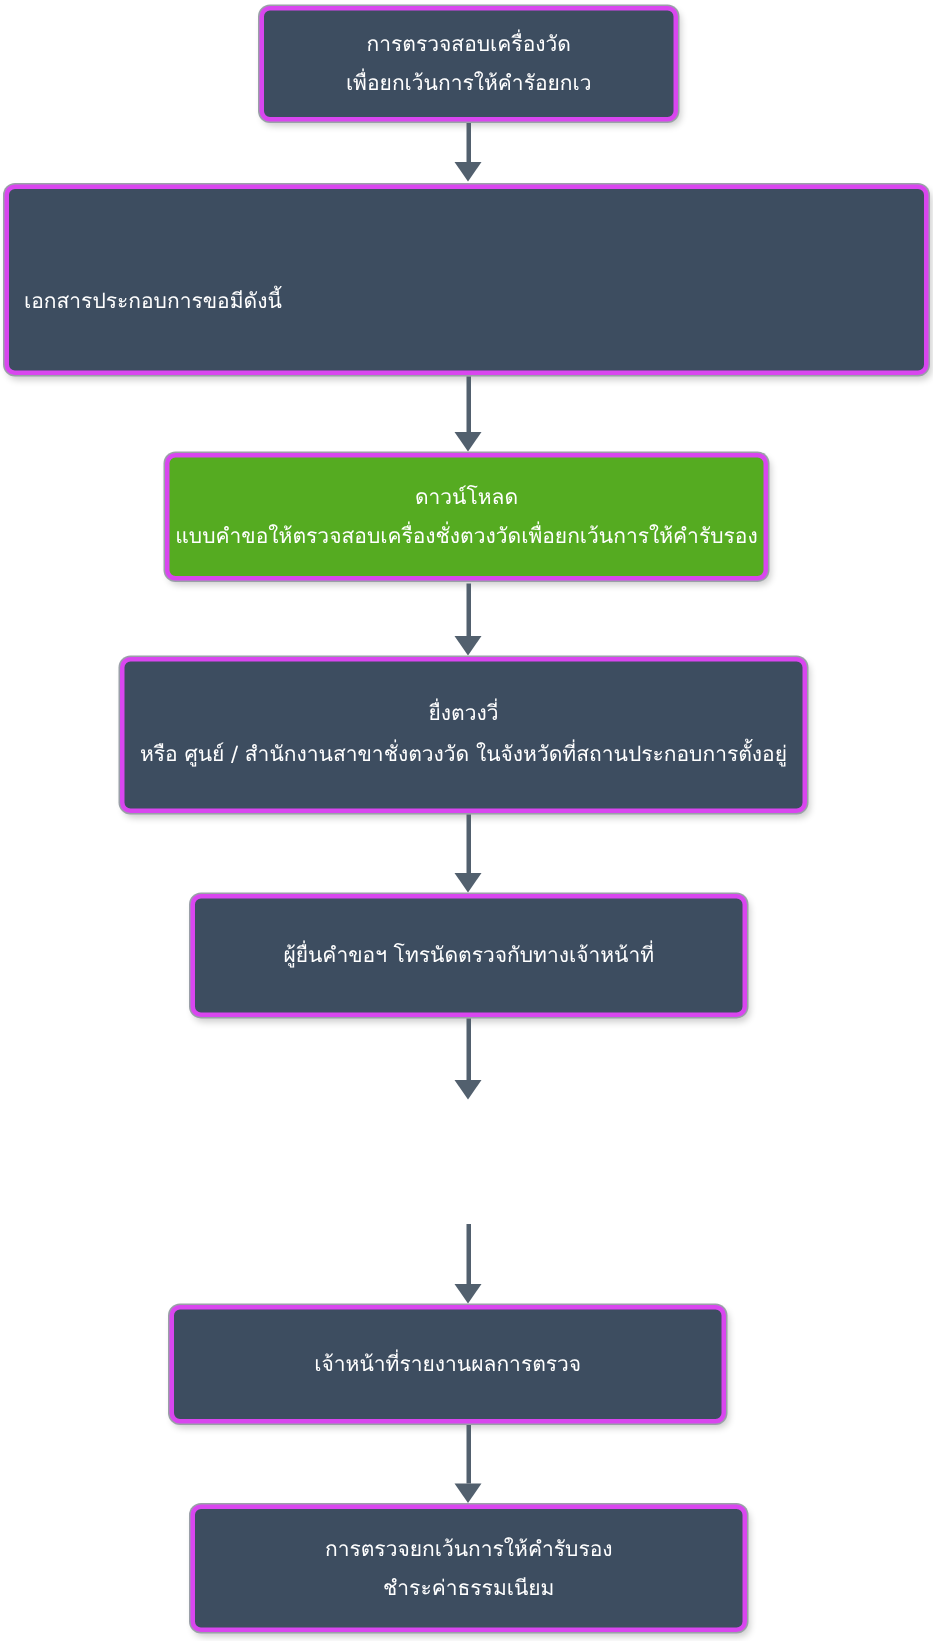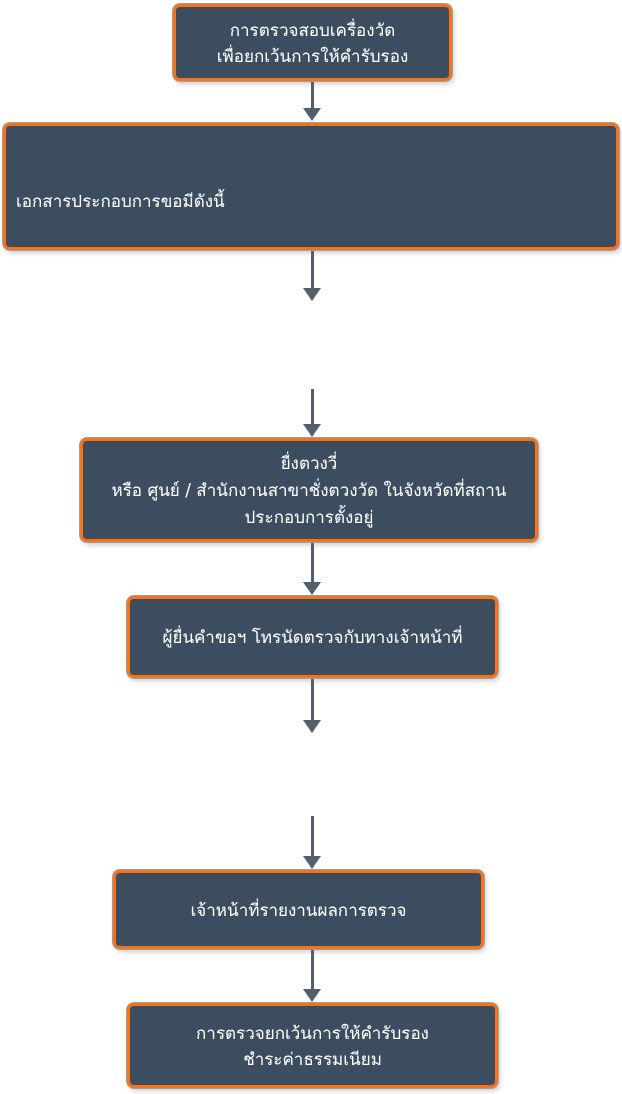--- a/index.html
+++ b/index.html
@@ -5,27 +5,27 @@
   * { margin:0; padding:0; box-sizing:border-box; }
   html, body { background:#ffffff; }
   .canvas {
     position:relative; width:622px; height:1094px; background:#ffffff; overflow:hidden;
     font-family:"DejaVu Sans","Liberation Sans",sans-serif;
     color:#ffffff;
   }
   .node {
     position:absolute;
     background:#3D4D60;
-    border:3px solid #f97316;
+    border:3px solid #d946ef;
     border-radius:7px;
     box-shadow:0 0 0 1px #9aa0a8, 2px 3px 5px rgba(0,0,0,0.20);
     color:#ffffff;
     display:flex; flex-direction:column; justify-content:center; align-items:center;
     text-align:center;
-    font-size:17px; line-height:26px;
+    font-size:14px; line-height:26px;
     white-space:pre-wrap;
   }
   .node.green { background:#55AB21; }
   .node.doc {
     display:block; text-align:left; padding:10px 10px 0 10px;
   }
   .doc-heading { text-align:left; line-height:26px; margin-bottom:18px; }
   .doc-item { line-height:27px; padding-left:2px; }
   .doc-item-cont { line-height:27px; padding-left:17px; }
   .arrow {
@@ -40,39 +40,43 @@
     border-top:13px solid #52606E;
   }
 </style>
 </head>
 <body>
 
 <div class="canvas">
 
   <div class="node" style="left:173px; top:4px; width:279px; height:77px;">
     <div>การตรวจสอบเครื่องวัด</div>
-    <div>เพื่อยกเว้นการให้คำรับรอง</div>
+    <div>เพื่อยกเว้นการให้คำรัอยกเว</div>
   </div>
 
   <div class="arrow" style="left:303px; top:82px; height:39px;">
     <div class="arrow-line"></div>
     <div class="arrow-head"></div>
   </div>
 
   <div class="node doc" style="left:3px; top:123px; width:616px; height:127px;">
     <div class="doc-heading">เอกสารประกอบการขอมีดังนี้</div>
     <div class="doc-item">๑. หนังสือมอบอำนาจพร้อมสำเนาบัตรประจำตัวประชาชนผู้มอบอำนาจ  และผู้รับมอบอำนาจ</div>
     <div class="doc-item-cont">กรณีที่ให้ทำการแทน</div>
   </div>
 
   <div class="arrow" style="left:303px; top:251px; height:50px;">
     <div class="arrow-line"></div>
     <div class="arrow-head"></div>
   </div>
 
+  <div class="node green" style="left:110px; top:302px; width:402px; height:85px;">
+    <div>ดาวน์โหลด</div>
+    <div>แบบคำขอให้ตรวจสอบเครื่องชั่งตวงวัดเพื่อยกเว้นการให้คำรับรอง</div>
+  </div>
 
   <div class="arrow" style="left:303px; top:389px; height:48px;">
     <div class="arrow-line"></div>
     <div class="arrow-head"></div>
   </div>
 
   <div class="node" style="left:80px; top:438px; width:458px; height:104px; line-height:27px;">
     <div>ยื่งตวงวี่</div>
     <div>หรือ ศูนย์ / สำนักงานสาขาชั่งตวงวัด ในจังหวัดที่สถานประกอบการตั้งอยู่</div>
   </div>

